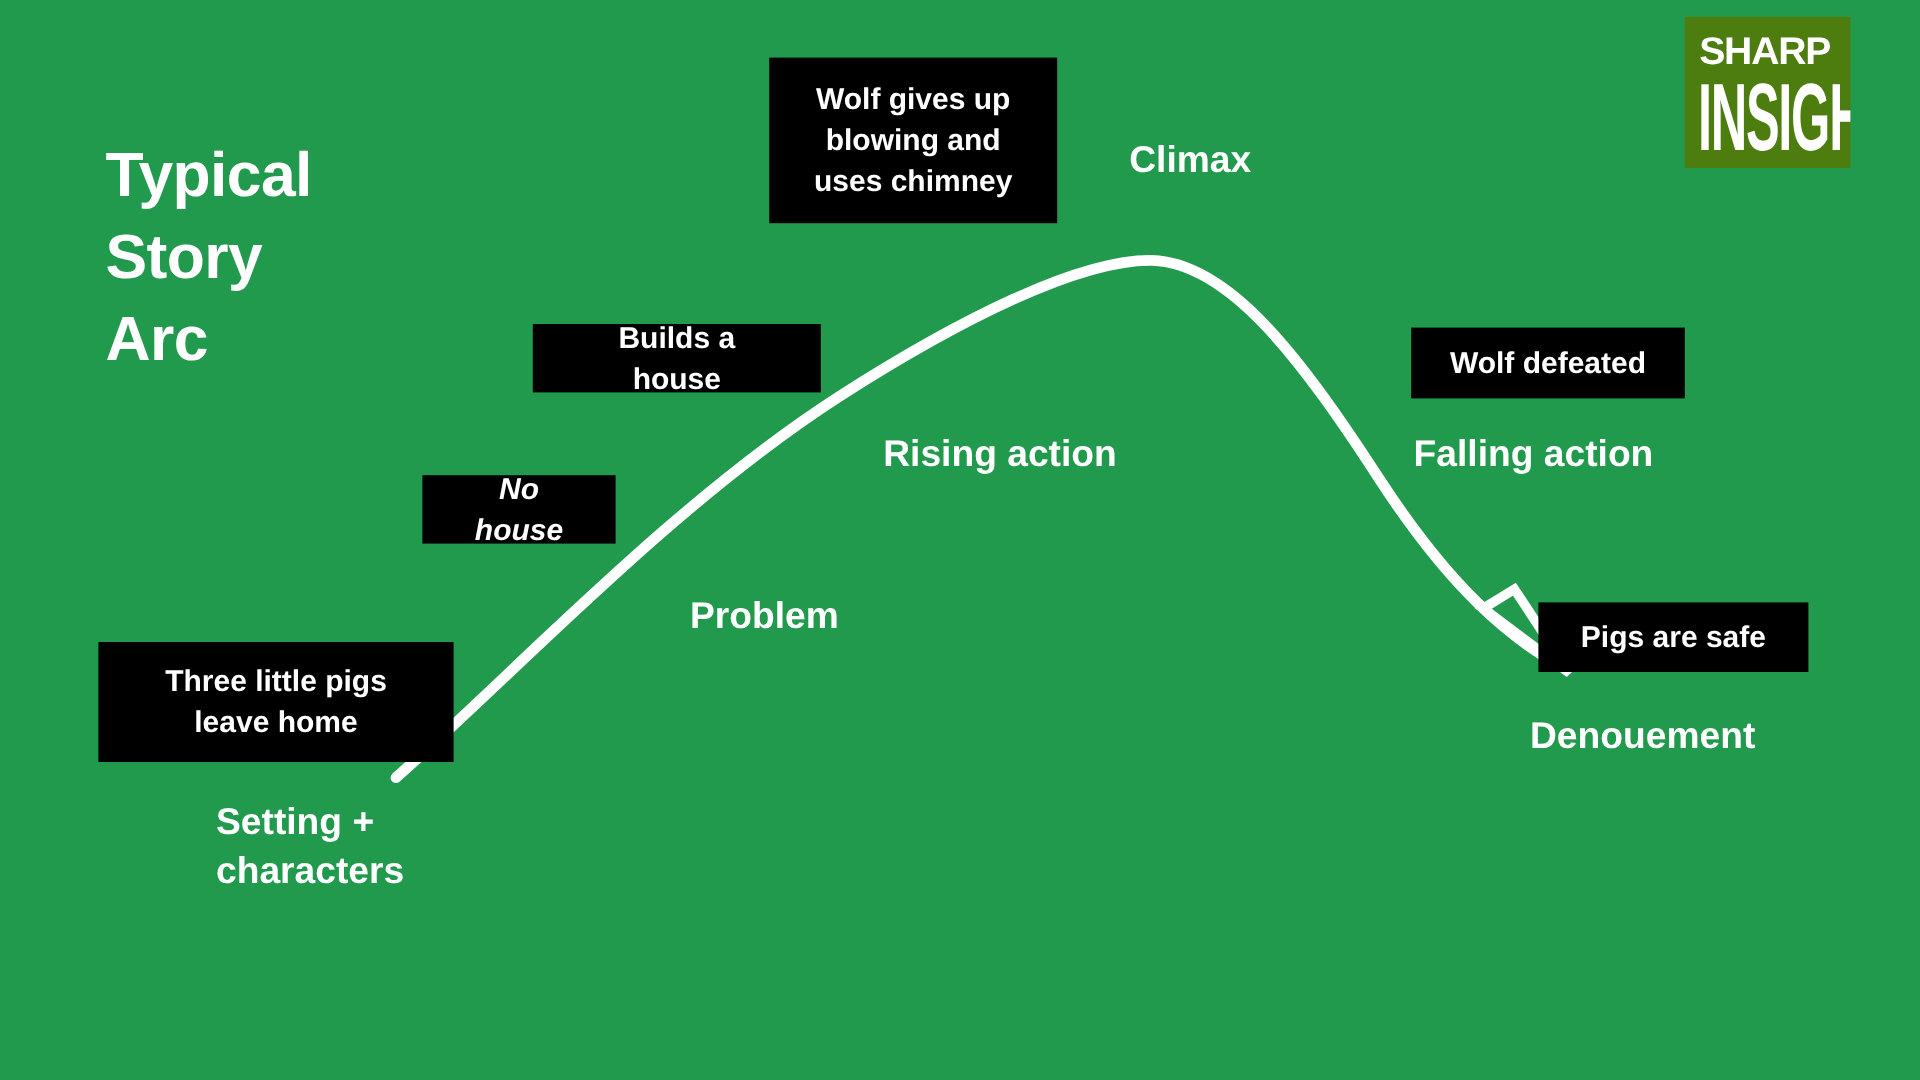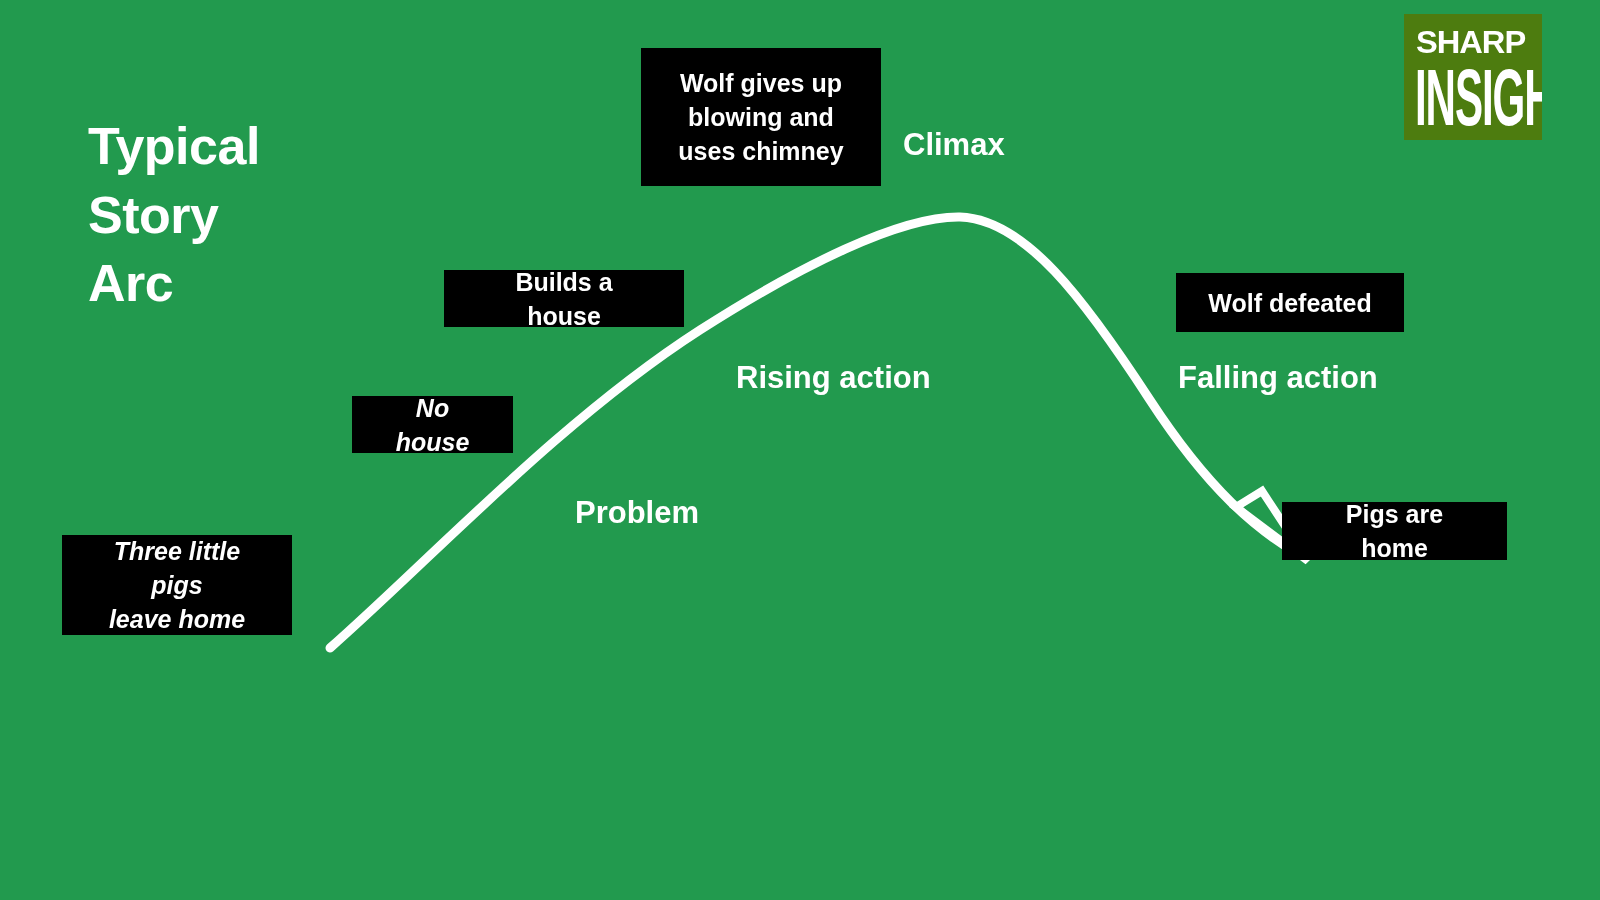--- a/index.html
+++ b/index.html
@@ -117,28 +117,31 @@
     <div id="logo-sharp">SHARP</div>
     <div id="logo-insight">INSIGHT!</div>
   </div>
 
   <svg id="arc-svg" viewBox="0 0 1600 900" xmlns="http://www.w3.org/2000/svg">
     <path d="M 330 648 C 430 560, 560 420, 700 330 C 800 266, 900 216, 960 217
              C 1025 219, 1085 300, 1150 400 C 1210 492, 1258 530, 1295 552" fill="none" stroke="#FFFFFF" stroke-width="9" stroke-linecap="round"></path>
     <path d="M 1236 507 L 1308 561 L 1262 491 Z" fill="none" stroke="#FFFFFF" stroke-width="8" stroke-linejoin="miter"></path>
   </svg>
 
+  <div class="stage-label" style="left:180px; top:665px;">Setting +
+characters</div>
   <div class="stage-label" style="left:575px; top:493px;">Problem</div>
   <div class="stage-label" style="left:736px; top:358px;">Rising action</div>
-  <div class="stage-label" style="left:903px; top:113px;margin-top:12px;">Climax</div>
+  <div class="stage-label" style="left:941px; top:113px;">Climax</div>
   <div class="stage-label" style="left:1178px; top:358px;">Falling action</div>
+  <div class="stage-label" style="left:1275px; top:593px;">Denouement</div>
 
-  <div class="event-tag" style="left:62px; top:535px; width:230px; height:100px;font-style:italic;">Three little pigs
+  <div class="event-tag" style="left:82px; top:535px; width:296px; height:100px;">Three little pigs
 leave home</div>
   <div class="event-tag" style="left:352px; top:396px; width:161px; height:57px;font-style:italic;">No house</div>
   <div class="event-tag" style="left:444px; top:270px; width:240px; height:57px;">Builds a house</div>
   <div class="event-tag" style="left:641px; top:48px; width:240px; height:138px;">Wolf gives up
 blowing and
 uses chimney</div>
   <div class="event-tag" style="left:1176px; top:273px; width:228px; height:59px;">Wolf defeated</div>
-  <div class="event-tag" style="left:1282px; top:502px; width:225px; height:58px;">Pigs are home</div>
+  <div class="event-tag" style="left:1282px; top:502px; width:225px; height:58px;">Pigs are safe</div>
 
 </div>
 
 </body></html>

